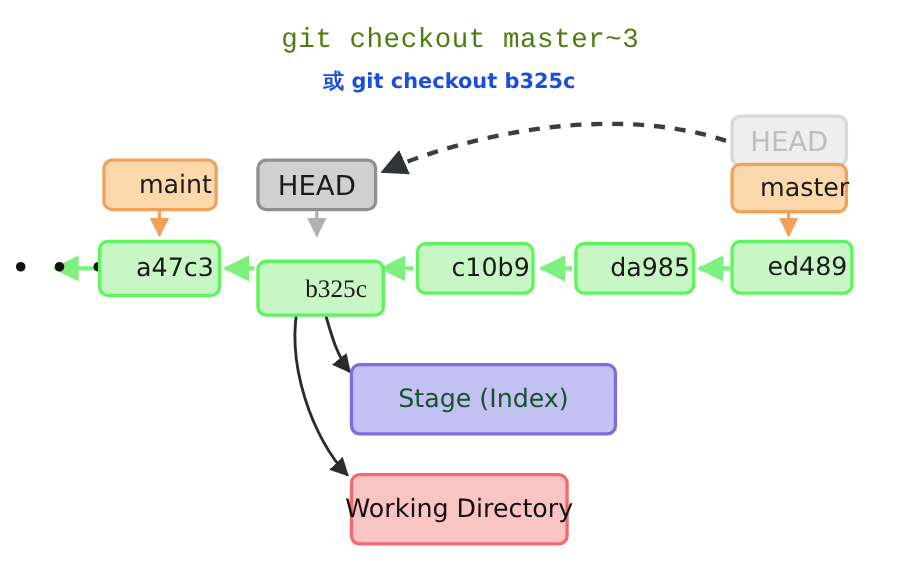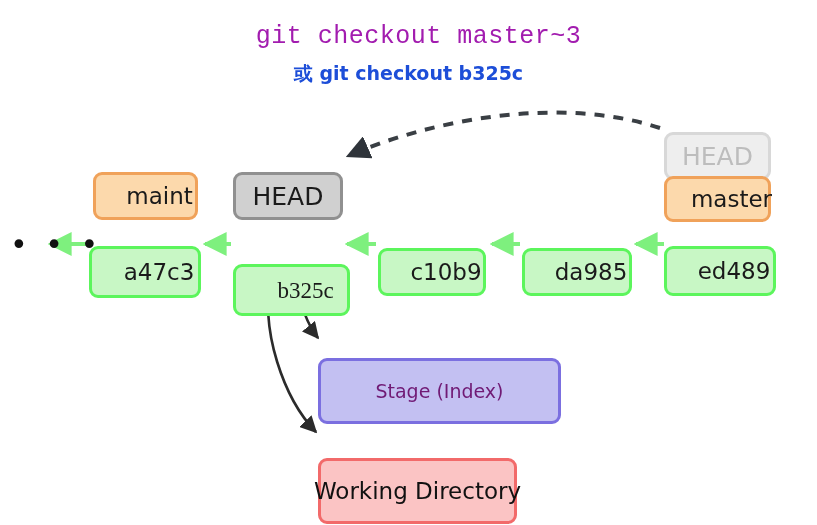--- a/index.html
+++ b/index.html
@@ -17,21 +17,21 @@
   }
 
   
   .title-mono {
     position: absolute;
     left: 0; right: 0;
     top: 22px;
     text-align: center;
     font-family: "Liberation Mono", "DejaVu Sans Mono", monospace;
     font-size: 25px;
-    color: #a21caf;
+    color: #4d7c0f;
     letter-spacing: 0.5px;
     white-space: pre;
     margin-left: 20px;
   }
   .title-alt {
     position: absolute;
     left: 0; right: 0;
     top: 61px;
     text-align: center;
     font-family: "DejaVu Sans", "Liberation Sans", sans-serif;
@@ -47,21 +47,20 @@
     box-sizing: border-box;
     border-radius: 9px;
     border-width: 3px;
     border-style: solid;
     display: flex;
     align-items: center;
     justify-content: center;
     font-family: "DejaVu Sans", "Liberation Sans", sans-serif;
     line-height: 1;
     white-space: nowrap;
-    margin-top: 28px;
   }
   .commit {
     background: #c8f7c5;
     border-color: #5cf55c;
     color: #1a1a1a;
     font-size: 23px;
     width: 112px;
     height: 52px;
     padding-left: 28px;
   }
@@ -80,22 +79,22 @@
   }
   .head-ghost {
     background: #eeeeee;
     border-color: #d8d8d8;
     color: #bdbdbd;
     font-size: 25px;
   }
   .stage {
     background: #c3c0f2;
     border-color: #7b6fe0;
-    color: #701a75;
-    font-size: 19px;
+    color: #14532d;
+    font-size: 23px;
   }
   .workdir {
     background: #fbc4c4;
     border-color: #f26a6a;
     color: #111111;
     font-size: 23px;
   }
 
   .dots {
     position: absolute;

